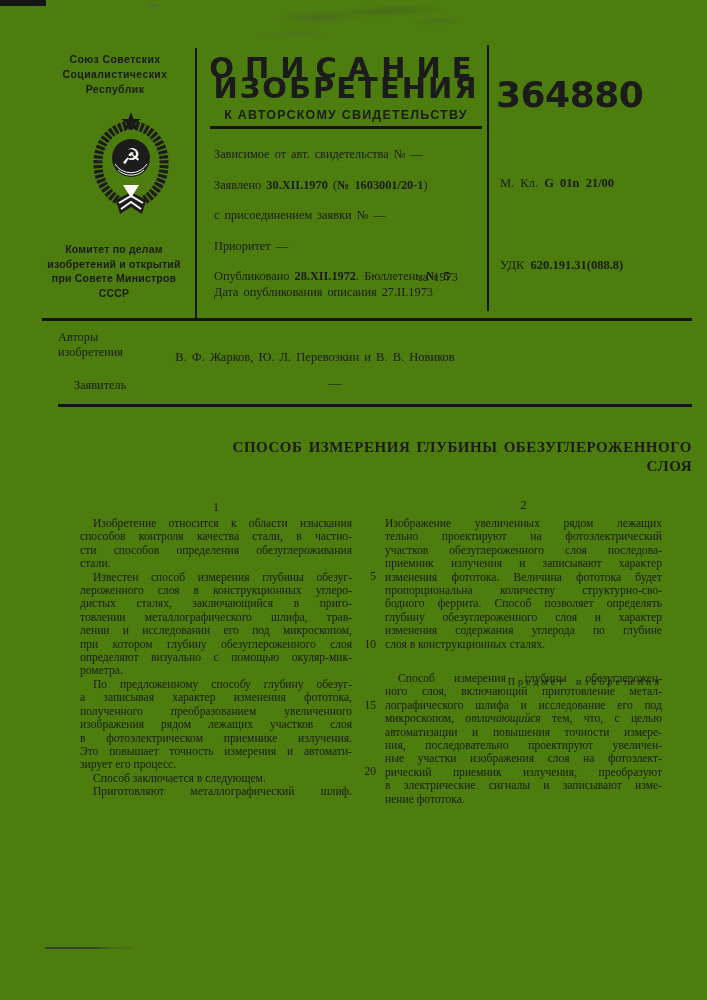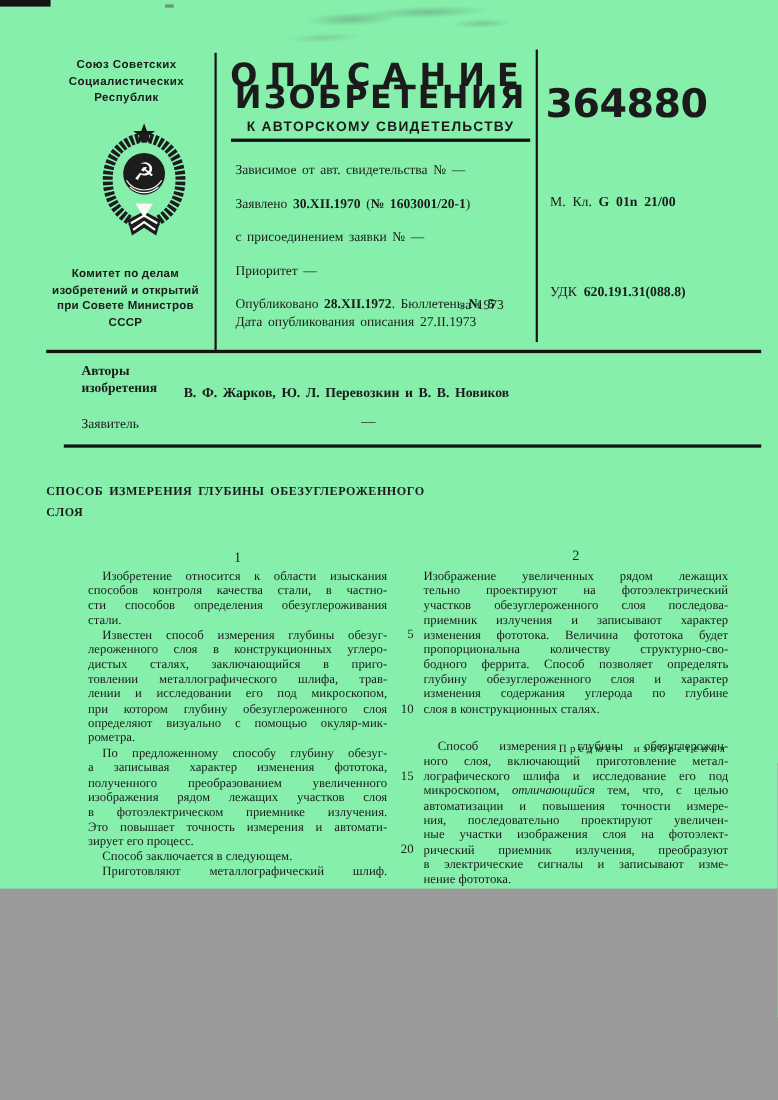--- a/index.html
+++ b/index.html
@@ -1,18 +1,18 @@
 <!DOCTYPE html>
 <html><head>
 <meta charset="utf-8">
 <style>
   html,body{margin:0;padding:0;background:#9a9a9a;}
   .page{
-    position:relative; width:707px; height:808px; margin:0 auto;
-    background:#86efac; color:#1b1b1b; overflow:hidden;
+    position:relative; width:707px; height:1000px; margin:0 auto;
+    background:#4d7c0f; color:#1b1b1b; overflow:hidden;
     font-family:"Liberation Serif", serif;
   }
   
   .corner-mark{position:absolute;left:0;top:0;width:46px;height:6px;background:#141414;}
   .corner-mark2{position:absolute;left:150px;top:4px;width:8px;height:3px;background:#5b5b5b;opacity:.6;}
   .smudge{
     position:absolute;left:255px;top:0;width:215px;height:40px;opacity:.5;
     background:
       radial-gradient(ellipse 60px 9px at 30% 40%, rgba(70,70,70,.55), rgba(70,70,70,0) 70%),
       radial-gradient(ellipse 80px 8px at 62% 30%, rgba(60,60,60,.5), rgba(60,60,60,0) 70%),
@@ -41,28 +41,28 @@
     font-family:"DejaVu Sans",sans-serif;font-weight:bold;font-size:36px;letter-spacing:-.5px;margin-top:38px;}
   .class-line{position:absolute;left:500px;top:176px;font-size:12.5px;word-spacing:3px;}
   .udc-line{position:absolute;left:500px;top:258px;font-size:12.5px;word-spacing:3px;}
   .details{position:absolute;left:214px;top:147px;width:266px;font-size:12.3px;word-spacing:2px;}
   .details .tl{margin-bottom:15.5px;}
   .details .tl.right{text-align:right;padding-right:22px;margin-top:-14px;margin-bottom:0;}
   .details .tl.tight{margin-bottom:0;}
   
   .rule1{position:absolute;left:42px;top:318px;width:650px;height:3px;background:#151515;}
   .rule2{position:absolute;left:58px;top:404px;width:634px;height:2.5px;background:#151515;}
-  .authors-label{position:absolute;left:74px;top:330px;font-size:12.3px;line-height:15px;font-weight:bold;}
+  .authors-label{position:absolute;left:58px;top:330px;font-size:12.3px;line-height:15px;}
   .authors-names{position:absolute;left:80px;top:350px;width:470px;text-align:center;
-    font-weight:bold;font-size:12.5px;word-spacing:2px;}
+    font-weight:normal;font-size:12.5px;word-spacing:2px;}
   .applicant-label{position:absolute;left:74px;top:378px;font-size:12.3px;}
   .applicant-dash{position:absolute;left:80px;top:375px;width:510px;text-align:center;font-size:13px;}
   
-  .inv-title{position:absolute;left:42px;top:438px;width:650px;text-align:left;
-    font-weight:bold;font-size:11px;line-height:19px;letter-spacing:.5px;word-spacing:2px;}
+  .inv-title{position:absolute;left:42px;top:438px;width:650px;text-align:right;
+    font-weight:bold;font-size:15px;line-height:19px;letter-spacing:.5px;word-spacing:2px;}
   .col-num{position:absolute;font-size:13px;text-align:center;}
   .col1-num{left:80px;top:499px;width:272px;}
   .col2-num{left:385px;top:497px;width:277px;}
   .body-col{position:absolute;font-size:11.6px;line-height:13.4px;}
   .col1{left:80px;top:517px;width:272px;}
   .col2a{left:385px;top:517px;width:277px;}
   .col2b{left:385px;top:672px;width:277px;}
   .claim-head{position:absolute;left:385px;top:676px;width:277px;text-align:right;
     font-size:10px;letter-spacing:3px;word-spacing:5px;}
   .tl{text-align:left;}

